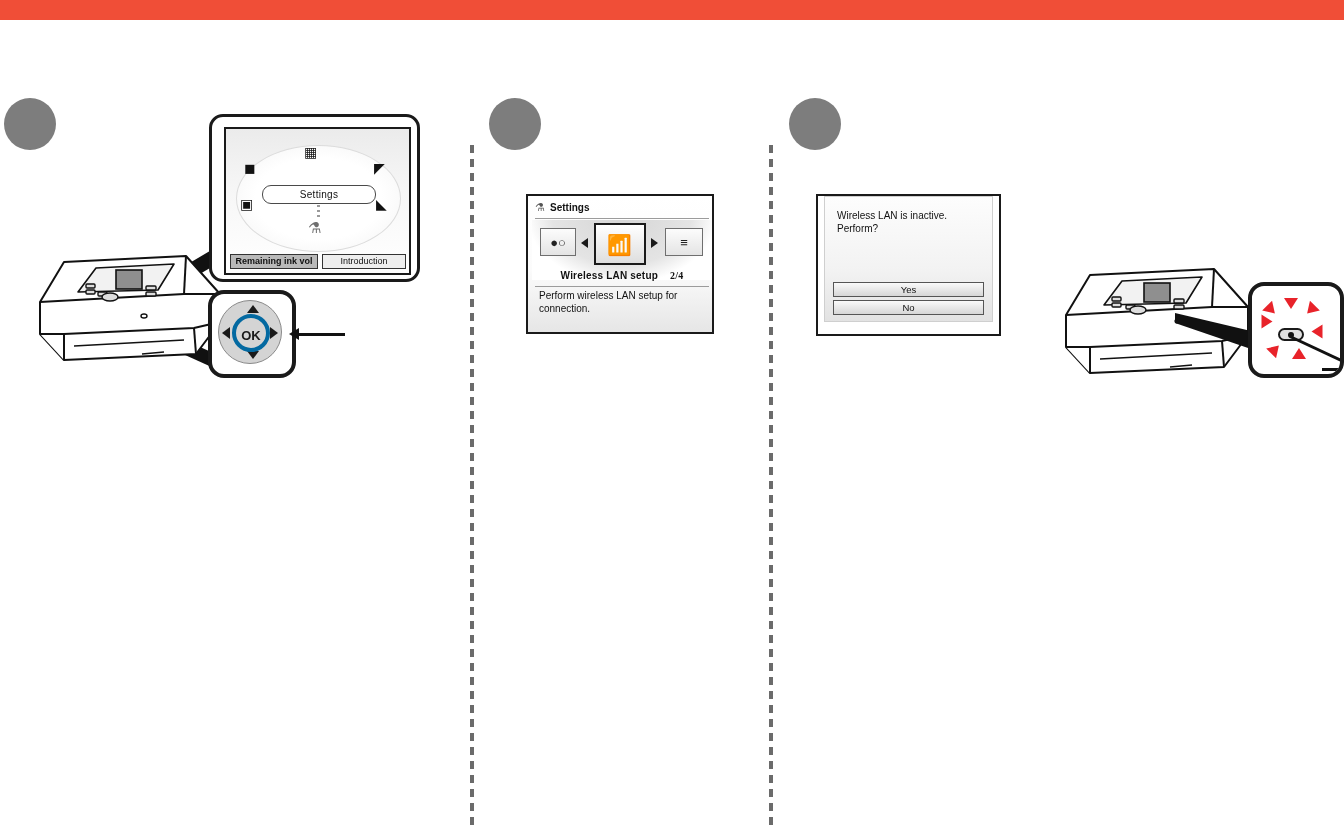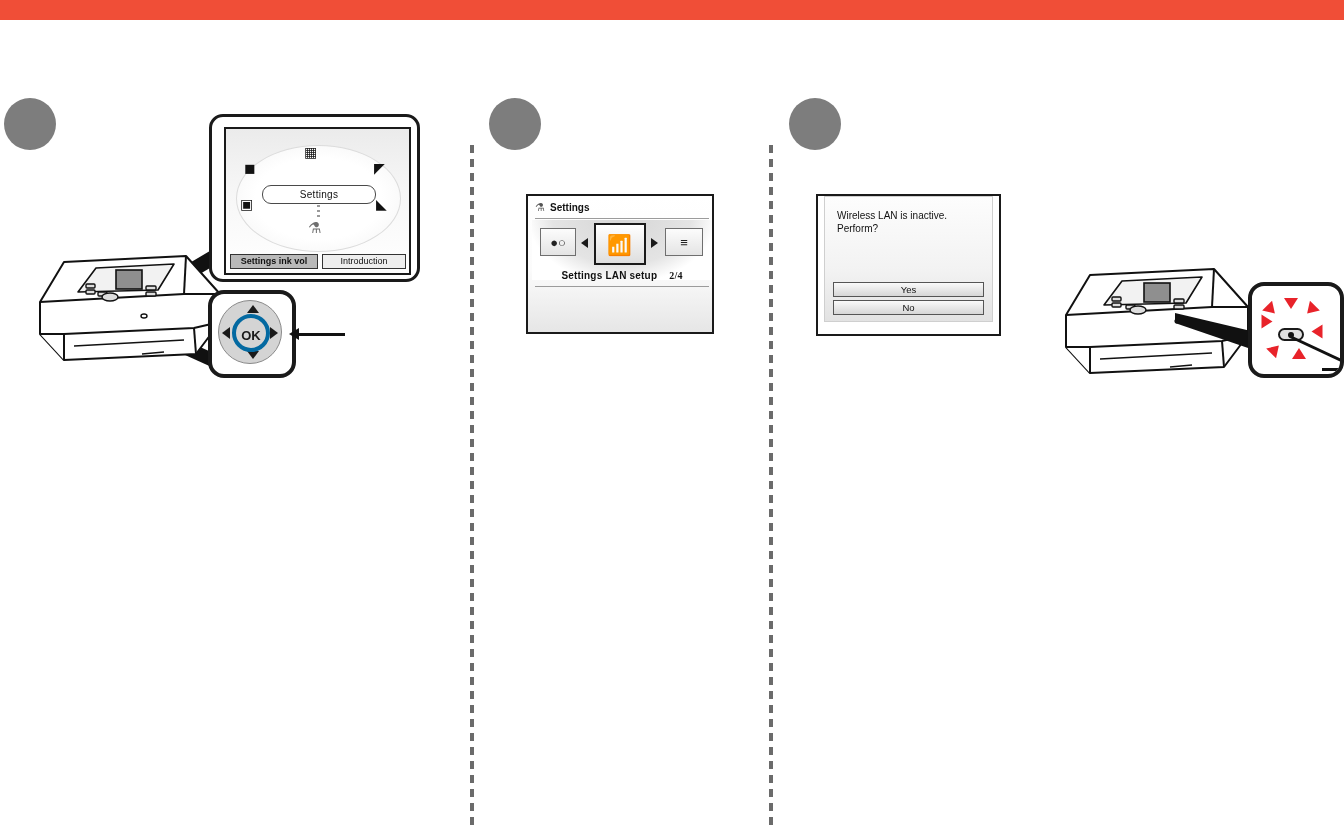--- a/index.html
+++ b/index.html
@@ -477,21 +477,21 @@
     <span class="menu-icon" style="left:18px;  top:32px;">◼</span>
     <span class="menu-icon" style="left:78px;  top:16px;">▦</span>
     <span class="menu-icon" style="left:148px; top:32px;">◤</span>
     <span class="menu-icon" style="left:14px;  top:68px;">▣</span>
     <span class="menu-icon" style="left:150px; top:68px;">◣</span>
 
     <div class="settings-pill">Settings</div>
     <div class="pill-dots"></div>
     <span class="tools-icon">⚗</span>
 
-    <div class="bottom-btn btn-ink">Settings ink vol</div>
+    <div class="bottom-btn btn-ink">Remaining ink vol</div>
     <div class="bottom-btn btn-intro">Introduction</div>
   </div>
 </div>
 
 <div class="navpad">
   <div class="navpad-body"></div>
   <div class="navpad-ring"></div>
   <div class="nav-arrow nav-up"></div>
   <div class="nav-arrow nav-down"></div>
   <div class="nav-arrow nav-left"></div>
@@ -508,23 +508,24 @@
     <div class="s2-rule"></div>
     <div class="s2-arc"></div>
 
     <div class="s2-tile s2-tile-left">●○</div>
     <div class="s2-tri s2-tri-left"></div>
     <div class="s2-tile s2-tile-mid">📶</div>
     <div class="s2-tri s2-tri-right"></div>
     <div class="s2-tile s2-tile-right">≡</div>
 
     <div class="s2-label">
-      <span>Settings LAN setup</span><span class="count">2/4</span>
+      <span>Wireless LAN setup</span><span class="count">2/4</span>
     </div>
     <div class="s2-rule2"></div>
+    <div class="s2-desc">Perform wireless LAN setup for connection.</div>
   </div>
 </div>
 
 <div class="lcd screen-3">
   <div class="s3-inner">
     <div class="s3-msg">
       <div>Wireless LAN is inactive.</div>
       <div>Perform?</div>
     </div>
     <div class="s3-btn s3-btn-yes">Yes</div>

